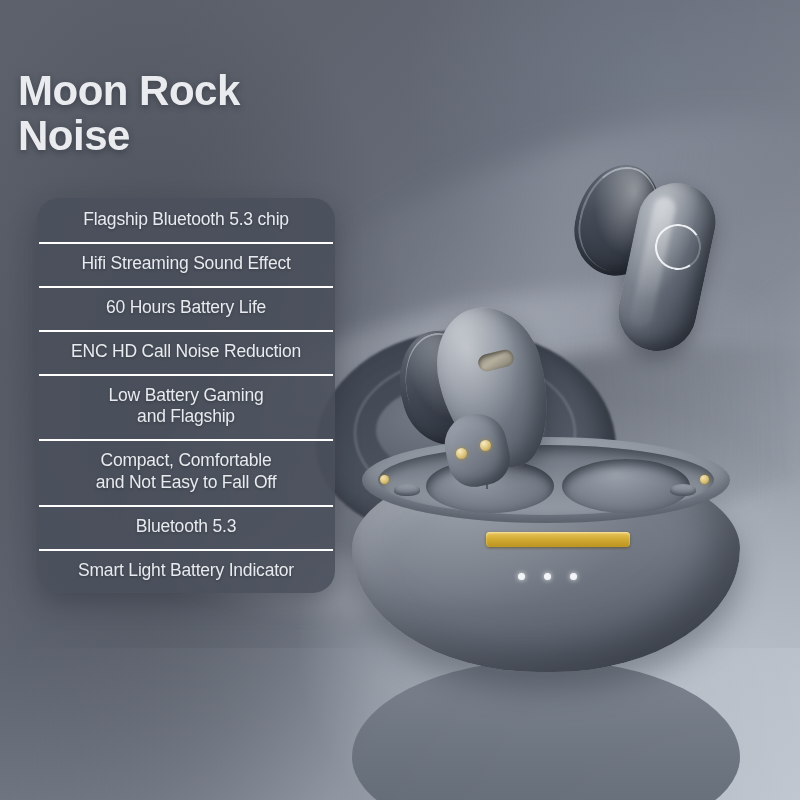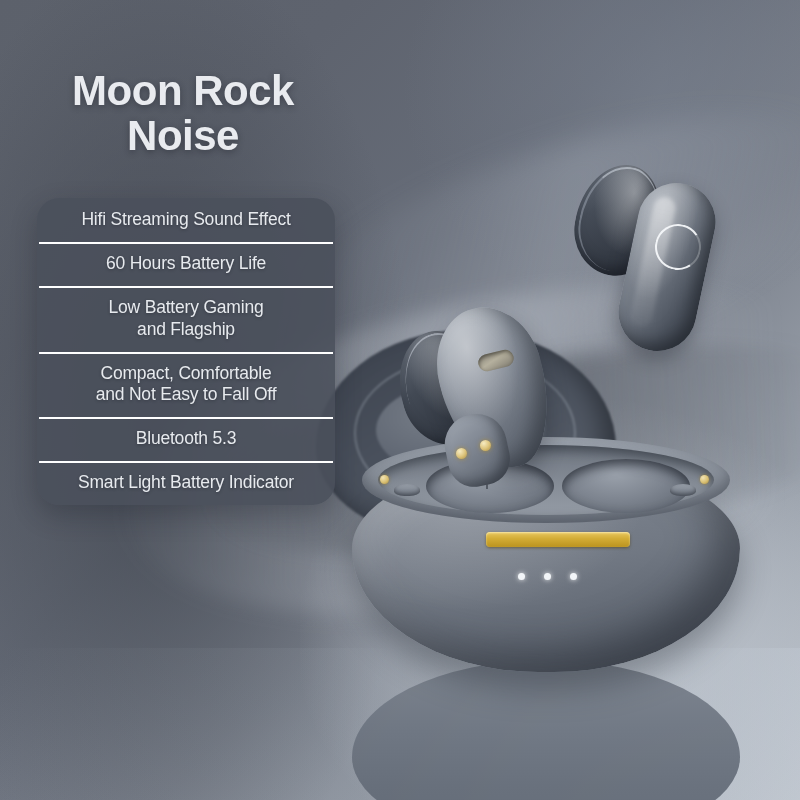--- a/index.html
+++ b/index.html
@@ -334,21 +334,20 @@
     box-shadow: 0 0 4px rgba(170,140,60,0.9);
   }
   .bud-l-pin-1 { left: 56px; top: 152px; }
   .bud-l-pin-2 { left: 80px; top: 144px; }
 
   
   .title {
     position: absolute;
     left: 18px; top: 68px;
     width: 330px;
-    text-align: center;
     color: #e9ebef;
     font-size: 42px;
     line-height: 1.08;
     font-weight: bold;
     letter-spacing: -0.5px;
     text-shadow: 0 2px 6px rgba(30,34,42,0.45);
   }
   .panel {
     position: absolute;
     left: 37px; top: 198px;
@@ -435,22 +434,24 @@
     <div class="bud-l-pin bud-l-pin-1"></div>
     <div class="bud-l-pin bud-l-pin-2"></div>
   </div>
 
   <div class="title">
     <div>Moon Rock</div>
     <div>Noise</div>
   </div>
 
   <div class="panel">
+    <div class="feature">Flagship Bluetooth 5.3 chip</div>
     <div class="feature">Hifi Streaming Sound Effect</div>
     <div class="feature">60 Hours Battery Life</div>
+    <div class="feature">ENC HD Call Noise Reduction</div>
     <div class="feature">
       <div>Low Battery Gaming</div>
       <div>and Flagship</div>
     </div>
     <div class="feature">
       <div>Compact, Comfortable</div>
       <div>and Not Easy to Fall Off</div>
     </div>
     <div class="feature">Bluetooth 5.3</div>
     <div class="feature">Smart Light Battery Indicator</div>

